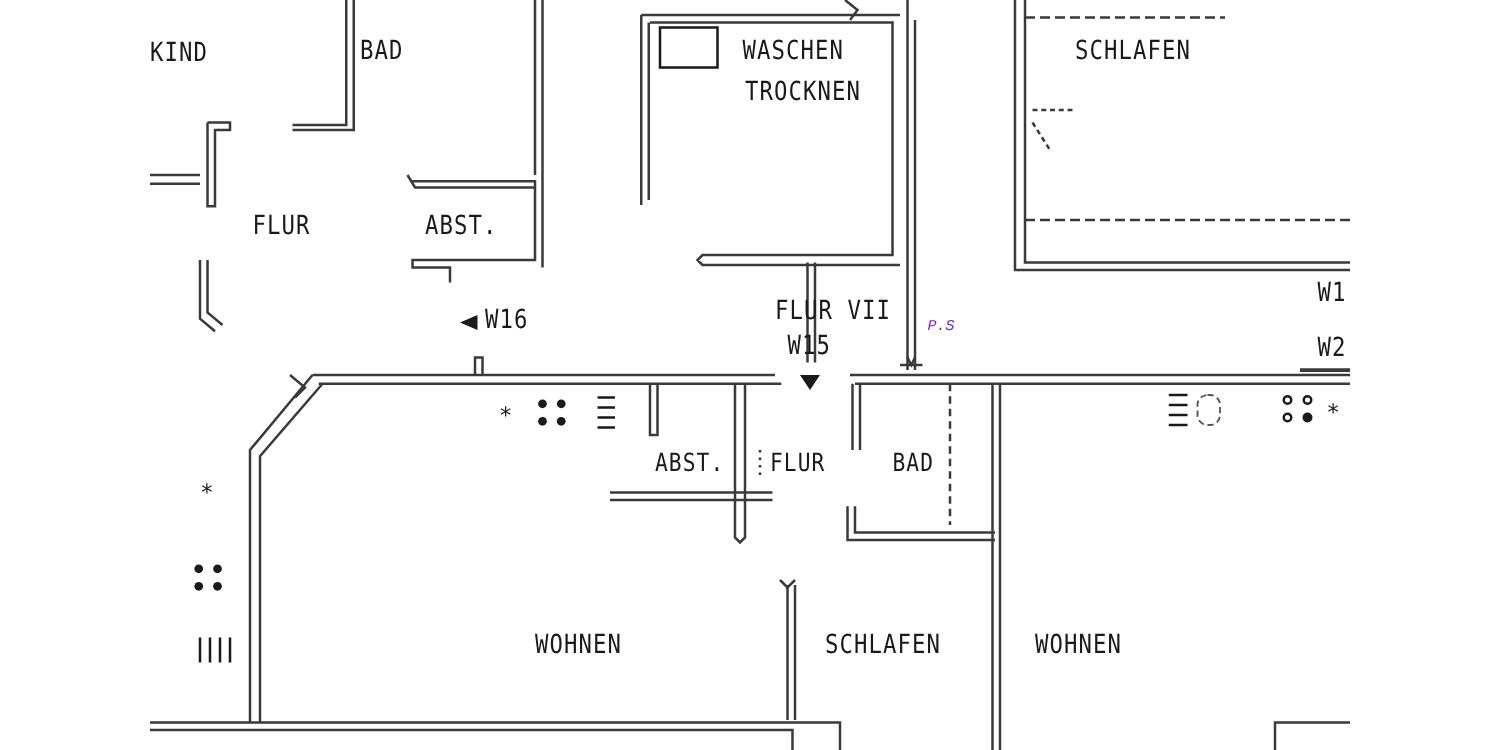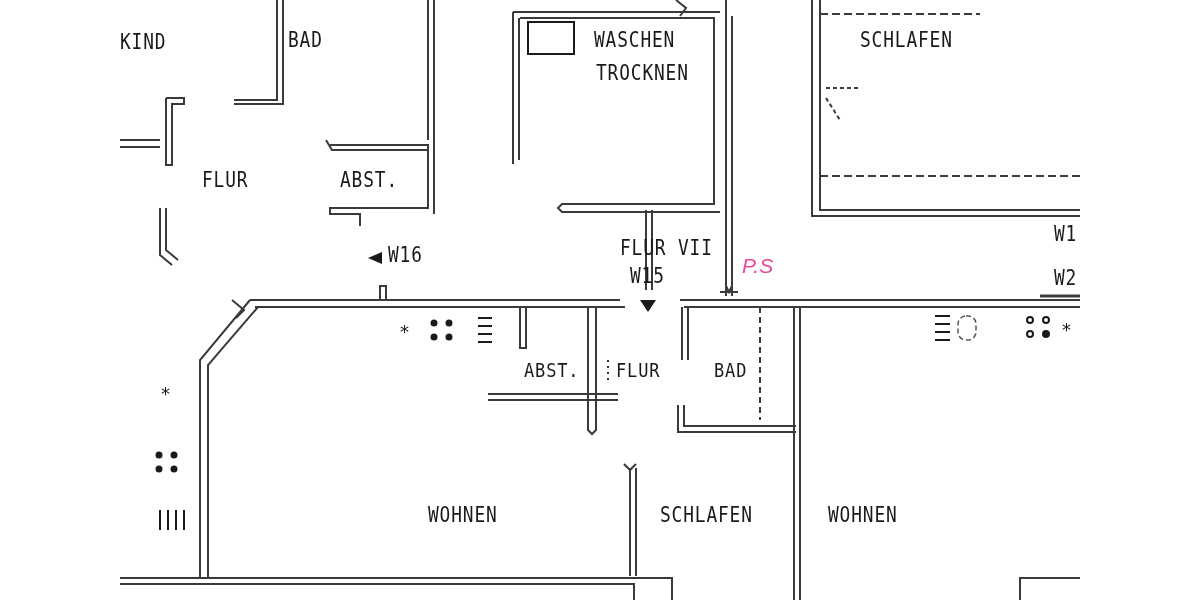--- a/index.html
+++ b/index.html
@@ -13,24 +13,24 @@
     letter-spacing: 1px;
     color: #1a1a1a;
     transform: scaleX(0.85);
     transform-origin: left top;
     white-space: nowrap;
     line-height: 1;
   }
   .label.sm { font-size: 20px; }
   .sig {
     position: absolute;
-    font-family: Liberation Sans, sans-serif;
+    font-family: Liberation Mono, monospace;
     font-style: italic;
-    font-size: 21px;
-    color: #ec4899;
+    font-size: 12px;
+    color: #6d28d9;
   }
 </style>
 </head>
 <body>
 
 <div class="plan">
   <svg viewBox="0 0 960 600" xmlns="http://www.w3.org/2000/svg">
     <g fill="none" stroke="#3a3a3a" stroke-width="2">
 
       <path d="M157 0 V100 H114 M163 0 V104 H114"></path>

